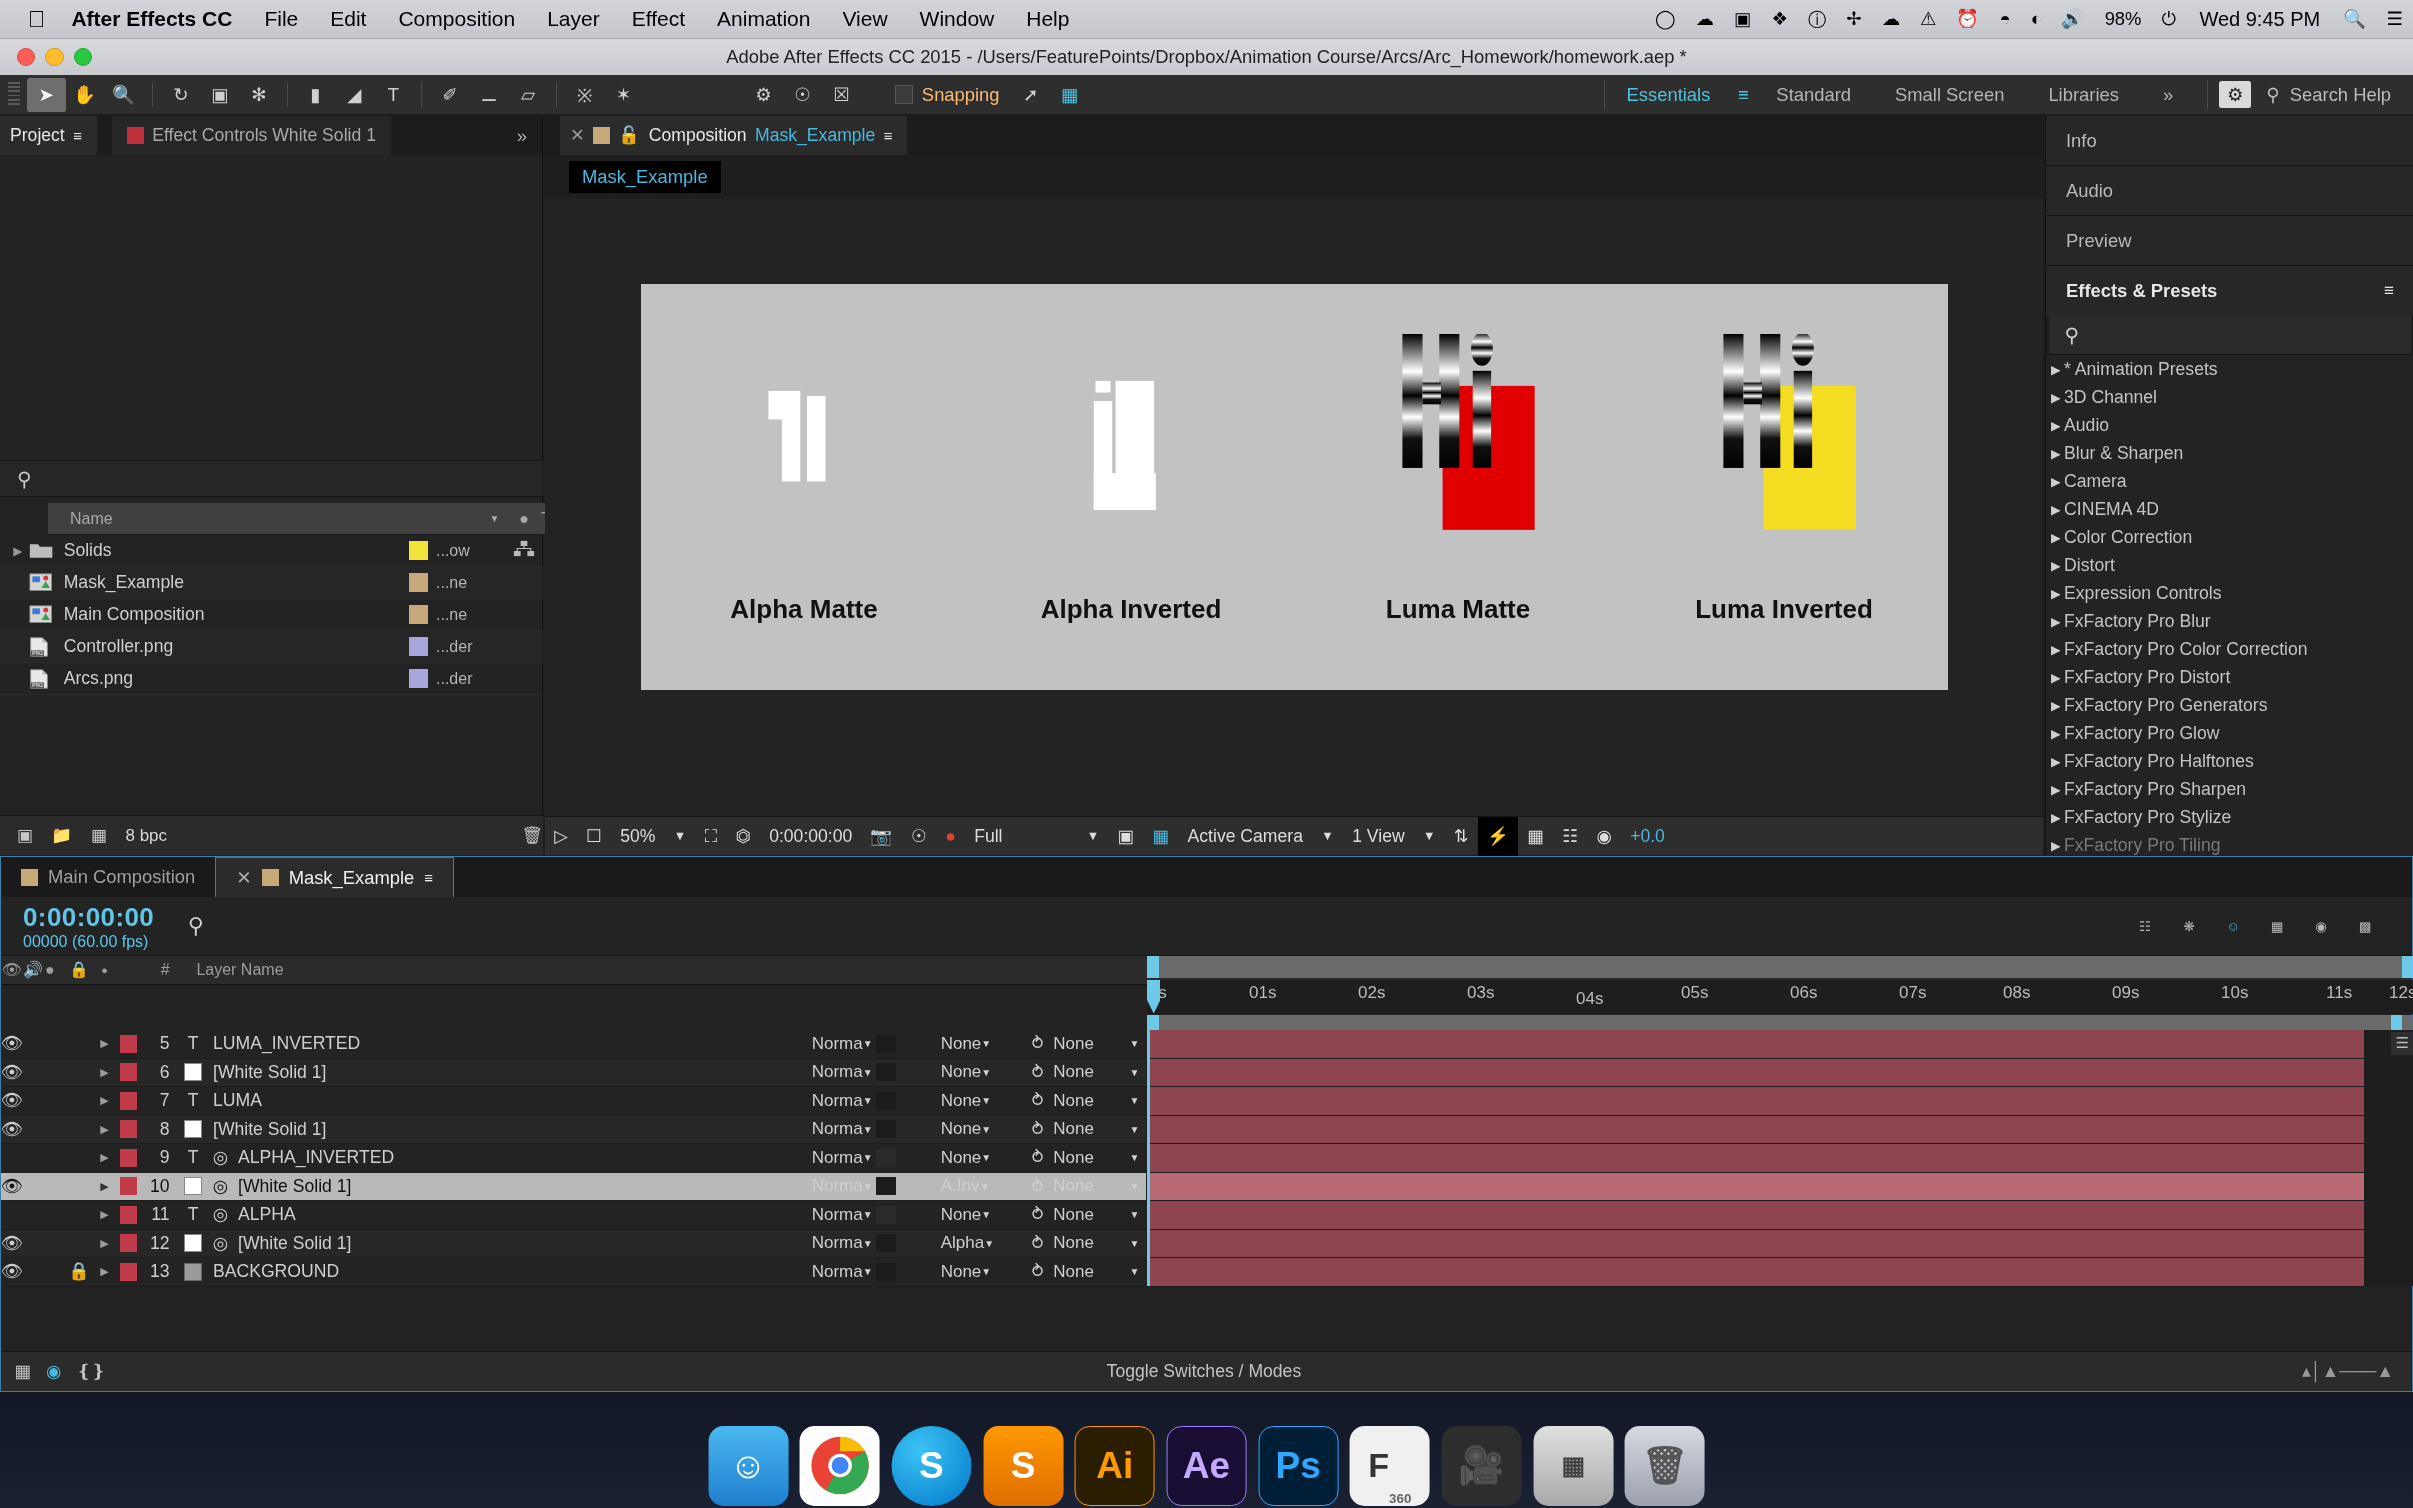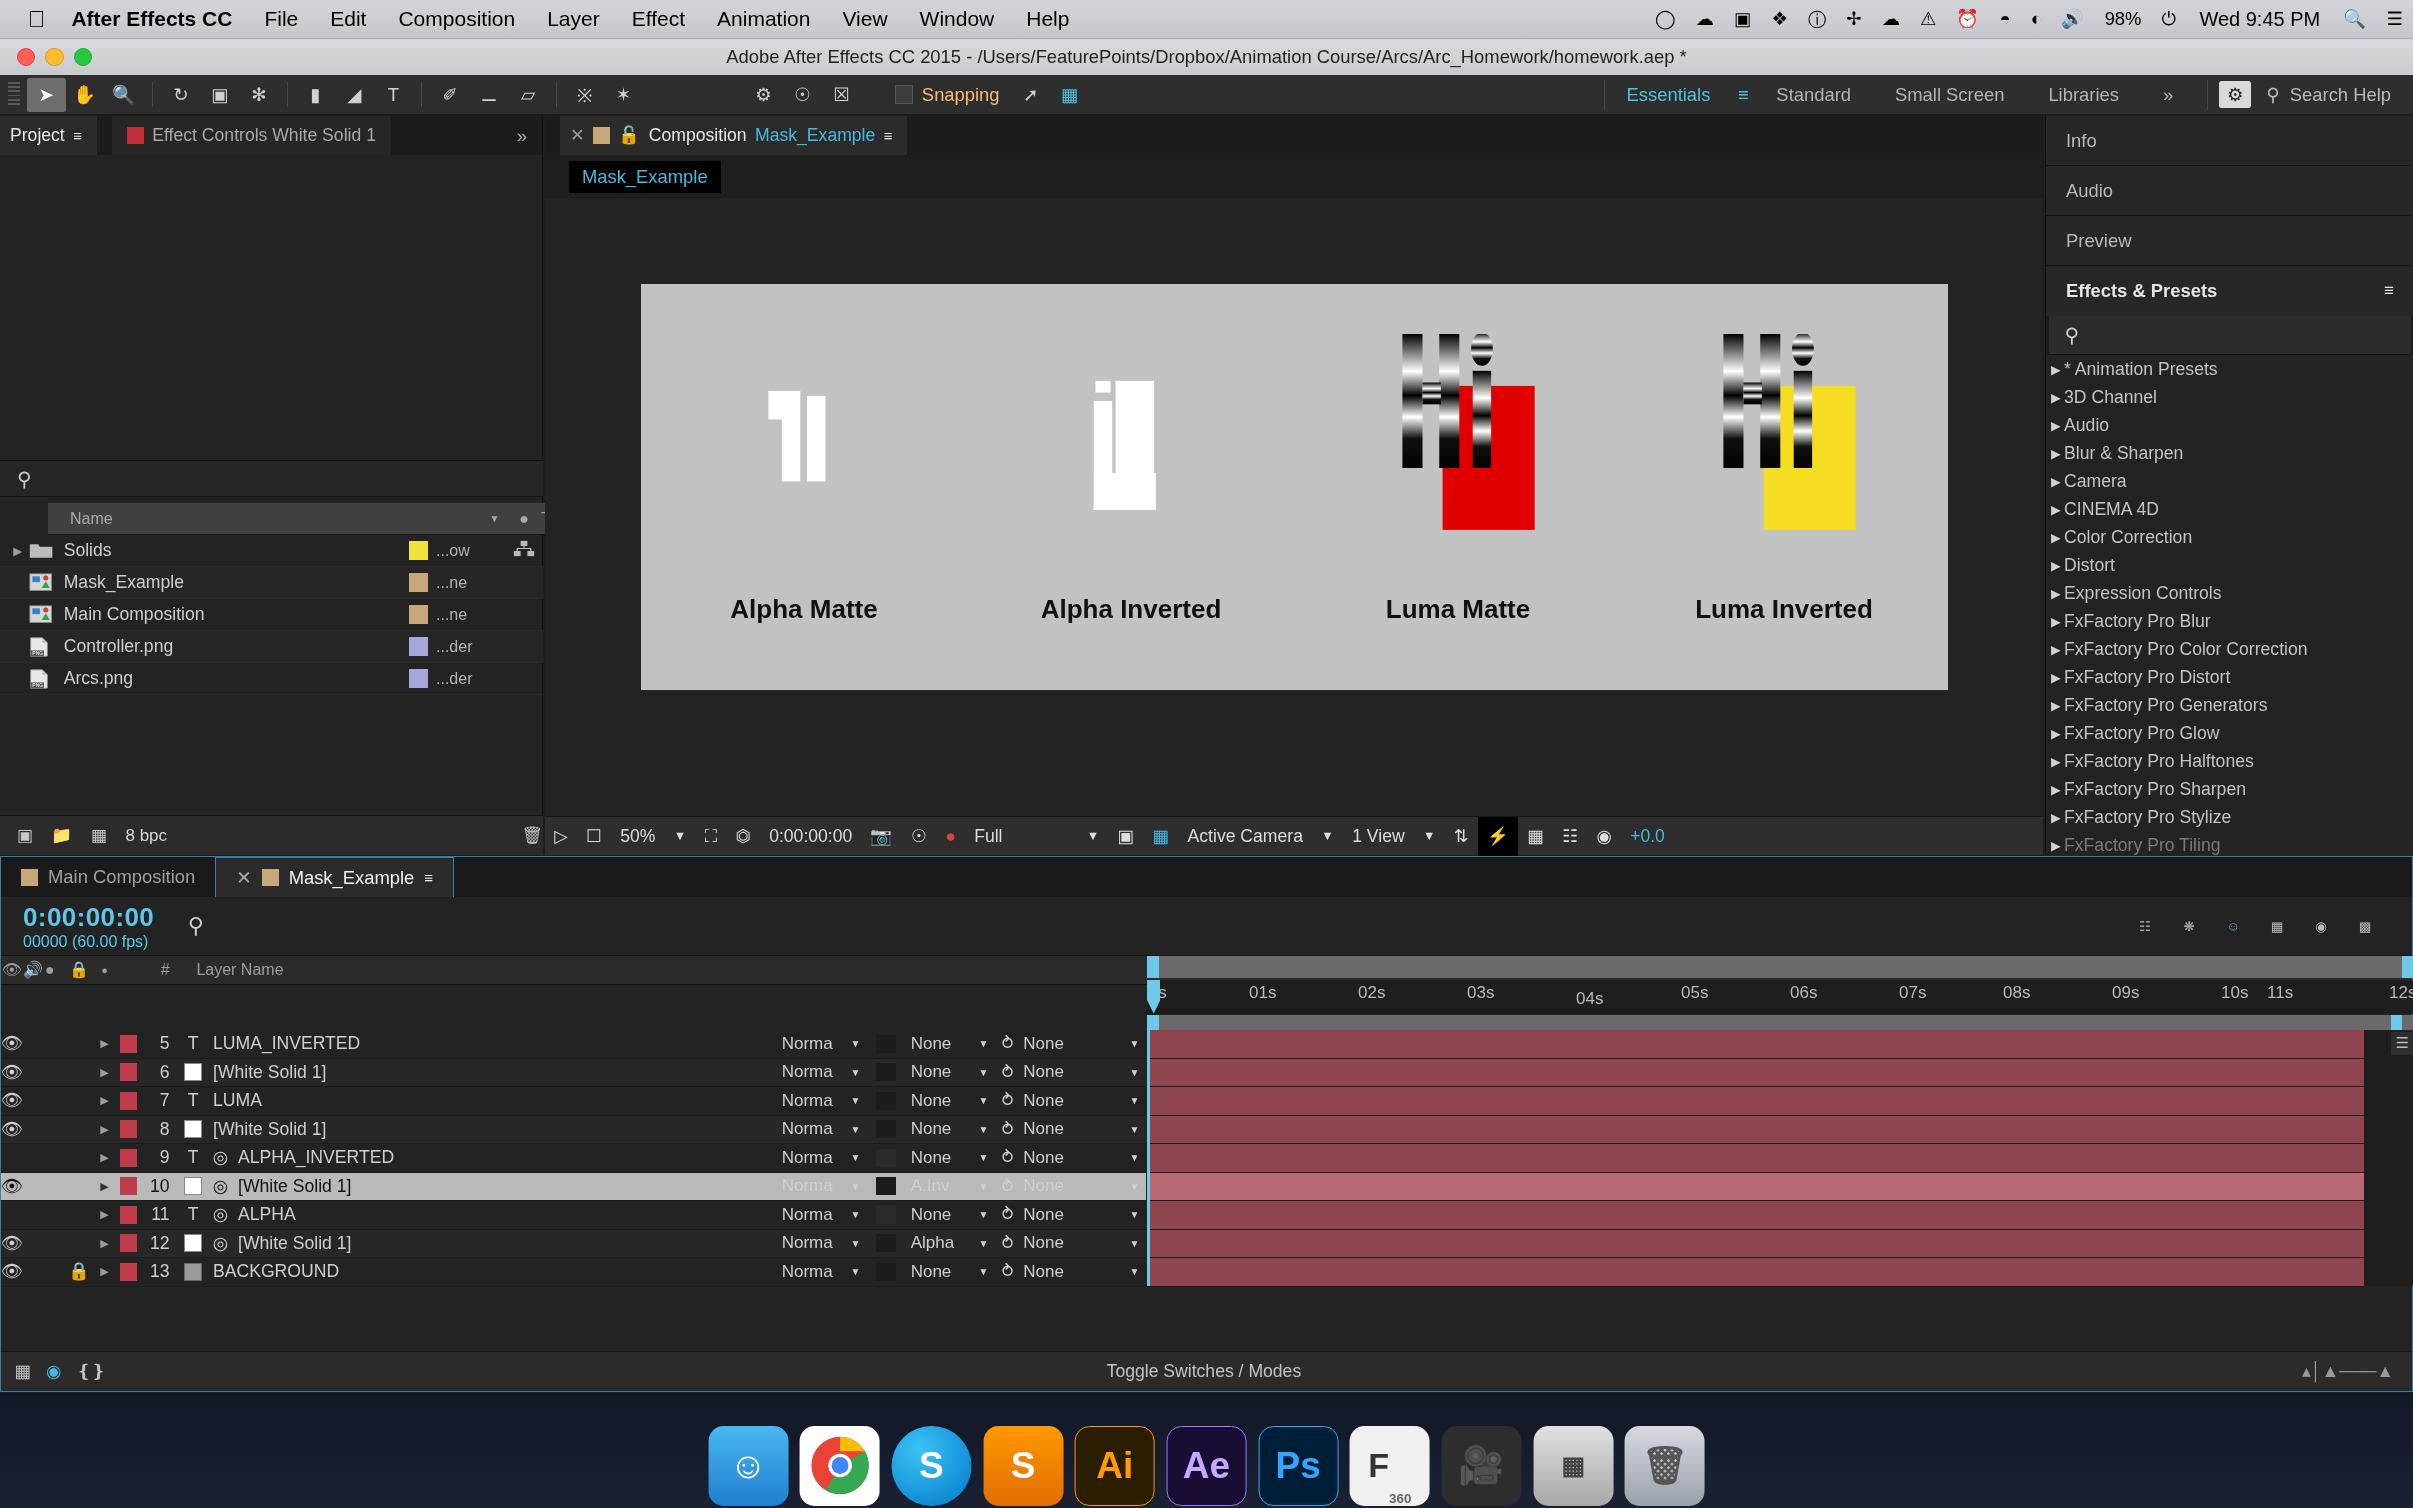--- a/index.html
+++ b/index.html
@@ -121,21 +121,21 @@
   .lbl-tri{width:25px;justify-content:center;font-size:11px;color:#9d9d9d;}
   .lbl-color{width:22px;justify-content:center;}
   .lbl-num{width:39px;justify-content:flex-end;padding-right:8.4px;}
   .lbl-type{width:30px;justify-content:center;}
   .lbl-name{flex:1;padding-left:5px;white-space:nowrap;overflow:hidden;}
   .col-mode{width:92px;}
   .col-t{width:37px;justify-content:center;}
   .col-trk{width:91px;}
   .col-par{width:151px;}
   .minidd{display:flex;align-items:center;justify-content:space-between;width:100%;
-    padding:0 6.7px;font-size:17px;}
+    padding:0 6.7px;font-size:17px;margin-left:30px;}
   .arw{font-size:10px;color:#d0d0d0;}
   .csolid{width:17px;height:18.4px;background:#c13c4a;}
   .cwhite{width:18.4px;height:18.4px;background:#fff;border:0.8px solid #888;}
   .cgrey{width:18.4px;height:18.4px;background:#9a9a9a;border:0.8px solid #666;}
   #tlruler{position:absolute;left:1146px;top:99px;width:1267px;height:74px;}
   .bar{height:28.5px;border-bottom:0.8px solid #1c1c1c;}
   #tlfoot{position:absolute;left:0;bottom:0;width:2410px;height:40px;background:#2b2b2b;
     border-top:0.8px solid #151515;display:flex;align-items:center;font-size:17.6px;color:#c3c3c3;}
 
   
@@ -970,21 +970,21 @@
       <span style="position:absolute;left:102px;top:3.4px;font-size:17px;color:#bbb;">01s</span>
       <span style="position:absolute;left:211px;top:3.4px;font-size:17px;color:#bbb;">02s</span>
       <span style="position:absolute;left:320px;top:3.4px;font-size:17px;color:#bbb;">03s</span>
       <span style="position:absolute;left:429px;top:9px;font-size:17px;color:#bbb;">04s</span>
       <span style="position:absolute;left:534px;top:3.4px;font-size:17px;color:#bbb;">05s</span>
       <span style="position:absolute;left:643px;top:3.4px;font-size:17px;color:#bbb;">06s</span>
       <span style="position:absolute;left:752px;top:3.4px;font-size:17px;color:#bbb;">07s</span>
       <span style="position:absolute;left:856px;top:3.4px;font-size:17px;color:#bbb;">08s</span>
       <span style="position:absolute;left:965px;top:3.4px;font-size:17px;color:#bbb;">09s</span>
       <span style="position:absolute;left:1074px;top:3.4px;font-size:17px;color:#bbb;">10s</span>
-      <span style="position:absolute;left:1120px;top:3.4px;font-size:17px;color:#bbb;">11s</span>
+      <span style="position:absolute;left:1179px;top:3.4px;font-size:17px;color:#bbb;">11s</span>
       <span style="position:absolute;left:1242px;top:3.4px;font-size:17px;color:#bbb;">12s</span>
       <div style="position:absolute;left:0;top:0;width:13.4px;height:34px;background:#6ec9e8;clip-path:polygon(0 0,100% 0,100% 60%,50% 100%,0 60%);"></div>
     </div>
     <div style="position:absolute;left:0;top:59px;width:1267px;height:15px;background:#6a6a6a;">
       <div style="position:absolute;left:0;top:0;width:11.7px;height:15px;background:#6ec9e8;"></div>
       <div style="position:absolute;right:11.7px;top:0;width:11.7px;height:15px;background:#6ec9e8;"></div>
     </div>
   </div>
 
   <div id="tl-bars" style="position:absolute;left:1146px;top:173px;width:1267px;height:256px;background:#1e1e1e;">

